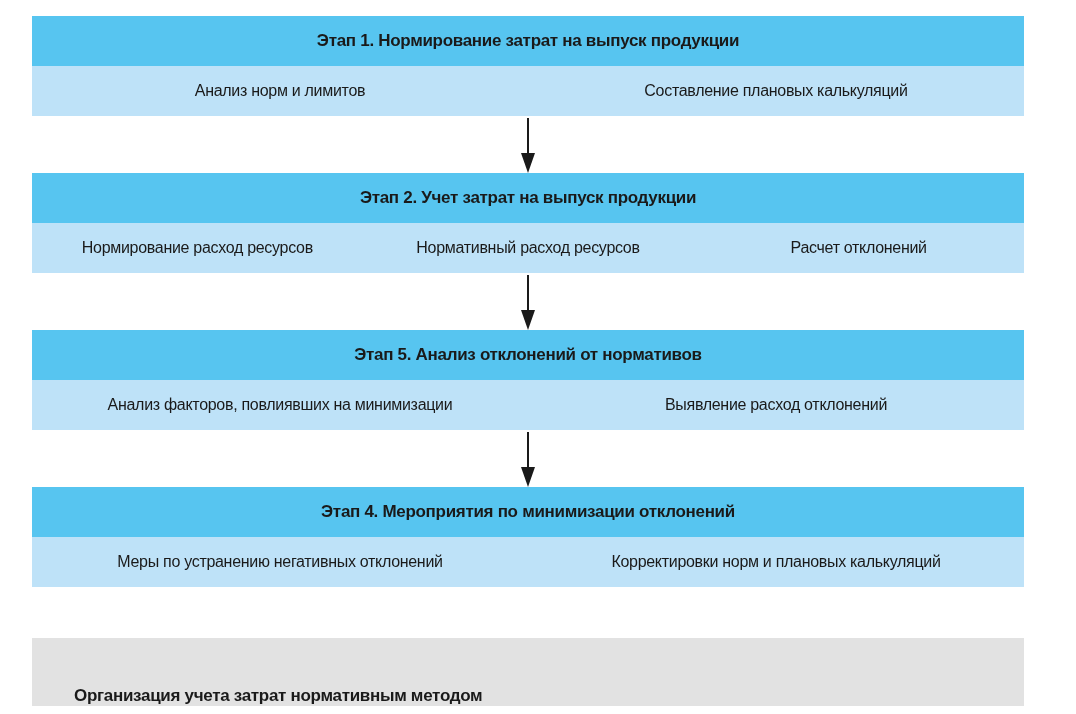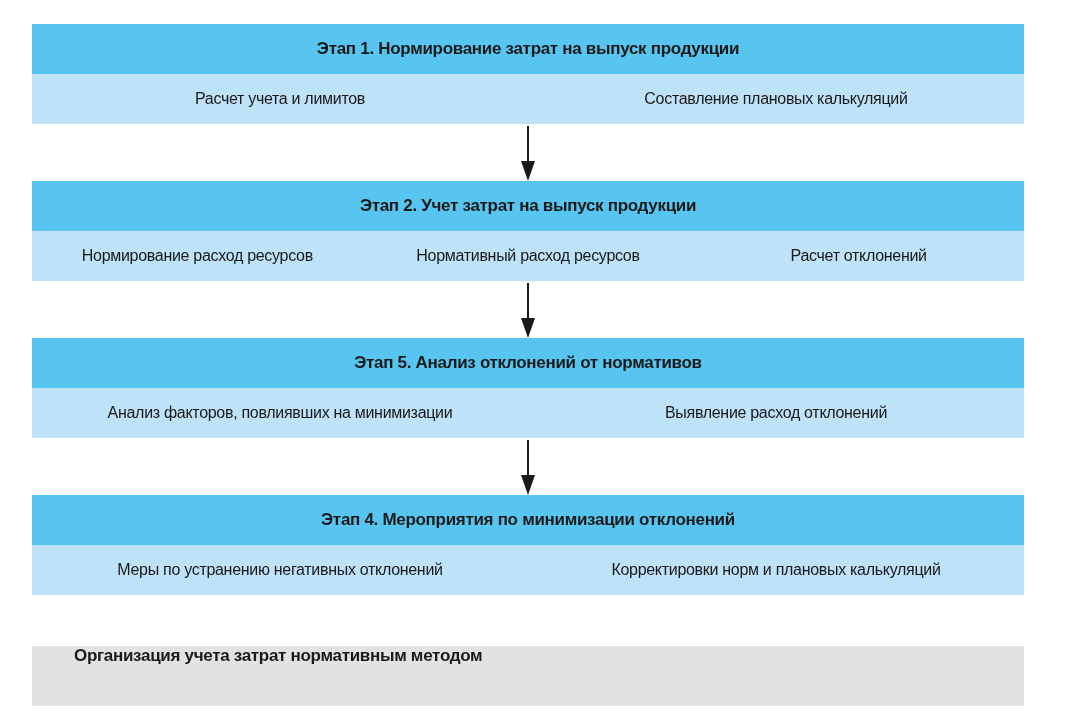--- a/index.html
+++ b/index.html
@@ -14,21 +14,21 @@
   body {
     width: 1076px;
     height: 714px;
     font-family: "Liberation Sans", sans-serif;
     color: var(--text);
     overflow: hidden;
   }
   .diagram {
     width: 992px;
     margin-left: 32px;
-    padding-top: 24px;
+    padding-top: 16px;
   }
   .stage-header {
     height: 50px;
     background: var(--header-bg);
     display: flex;
     align-items: center;
     justify-content: center;
     font-weight: bold;
     font-size: 17px;
     letter-spacing: -0.3px;
@@ -47,41 +47,41 @@
   }
   .arrow-wrap {
     height: 57px;
     display: flex;
     justify-content: center;
     align-items: stretch;
   }
   .arrow-wrap svg { display: block; }
   .footer-bar {
     margin-top: 51px;
-    height: 60px;
+    height: 68px;
     background: var(--footer-bg);
     display: flex;
-    align-items: flex-start;
+    align-items: flex-end;
     padding-left: 42px;
     font-weight: bold;
     font-size: 17px;
     letter-spacing: -0.3px;
   }
 </style>
 </head>
 <body>
 
 <div class="diagram">
 
   <section>
     <div class="stage-header">
       <span>Этап 1. Нормирование затрат на выпуск продукции</span>
     </div>
     <div class="stage-subrow">
-      <span class="sub-item">Расчет учета и лимитов</span>
+      <span class="sub-item">Анализ норм и лимитов</span>
       <span class="sub-item">Составление плановых калькуляций</span>
     </div>
   </section>
 
   <div class="arrow-wrap">
     <svg width="20" height="57" viewBox="0 0 20 57">
       <line x1="10" y1="2" x2="10" y2="40" stroke="var(--arrow)" stroke-width="2"></line>
       <polygon points="3,37 17,37 10,57" fill="var(--arrow)"></polygon>
     </svg>
   </div>

